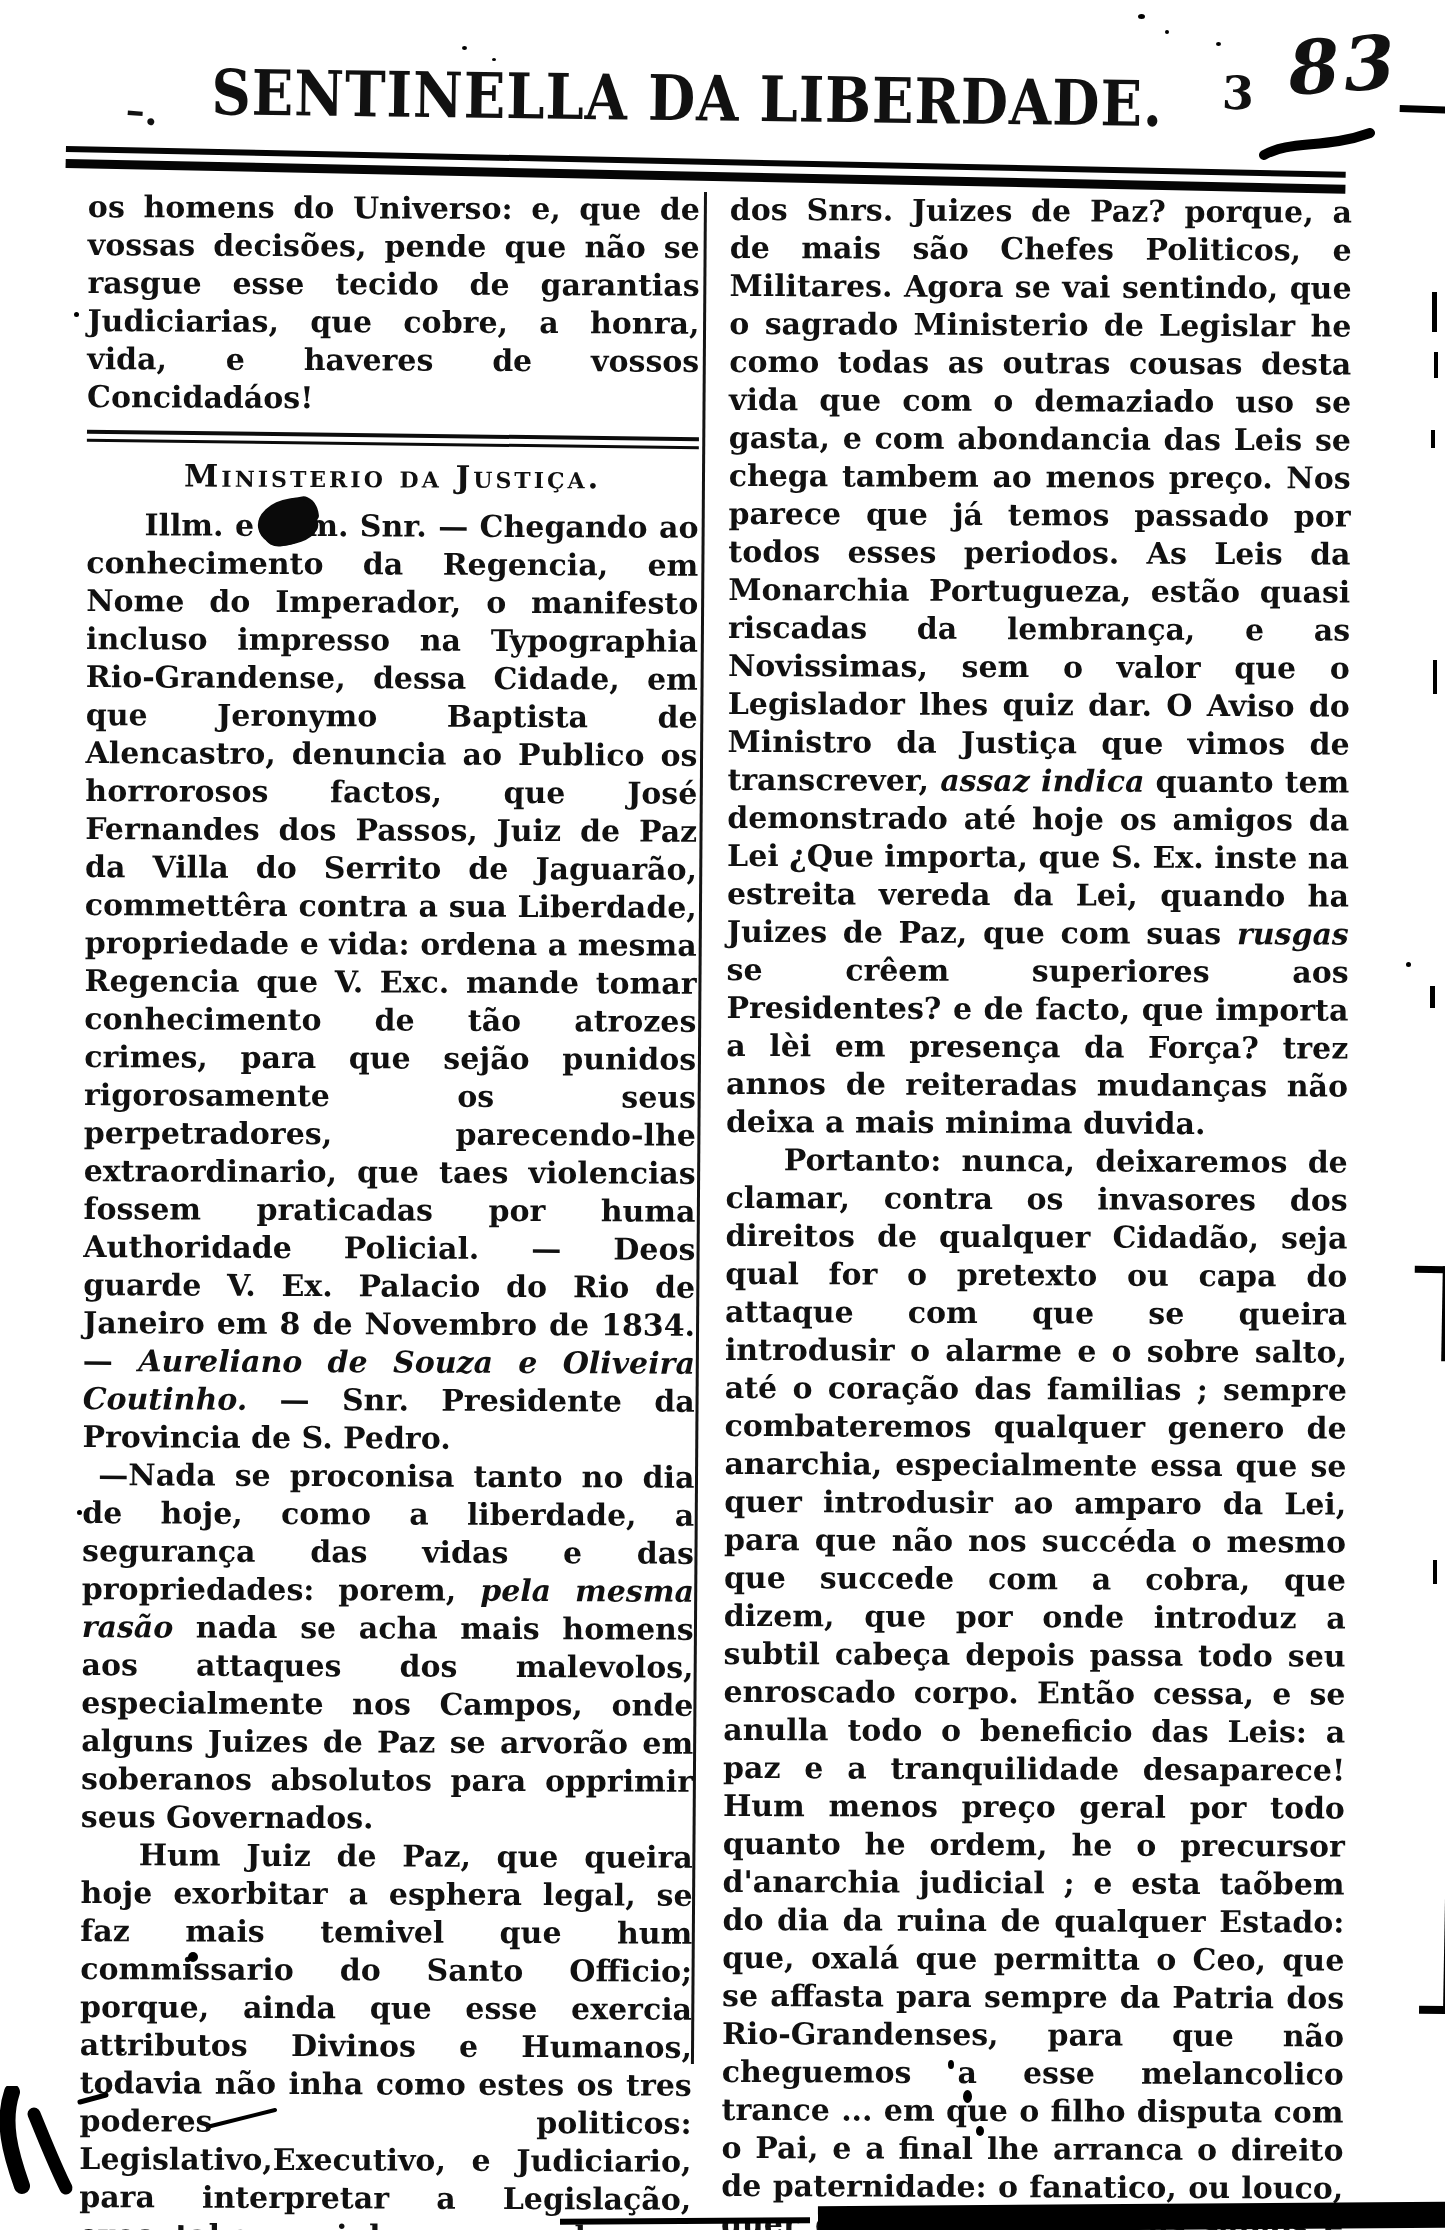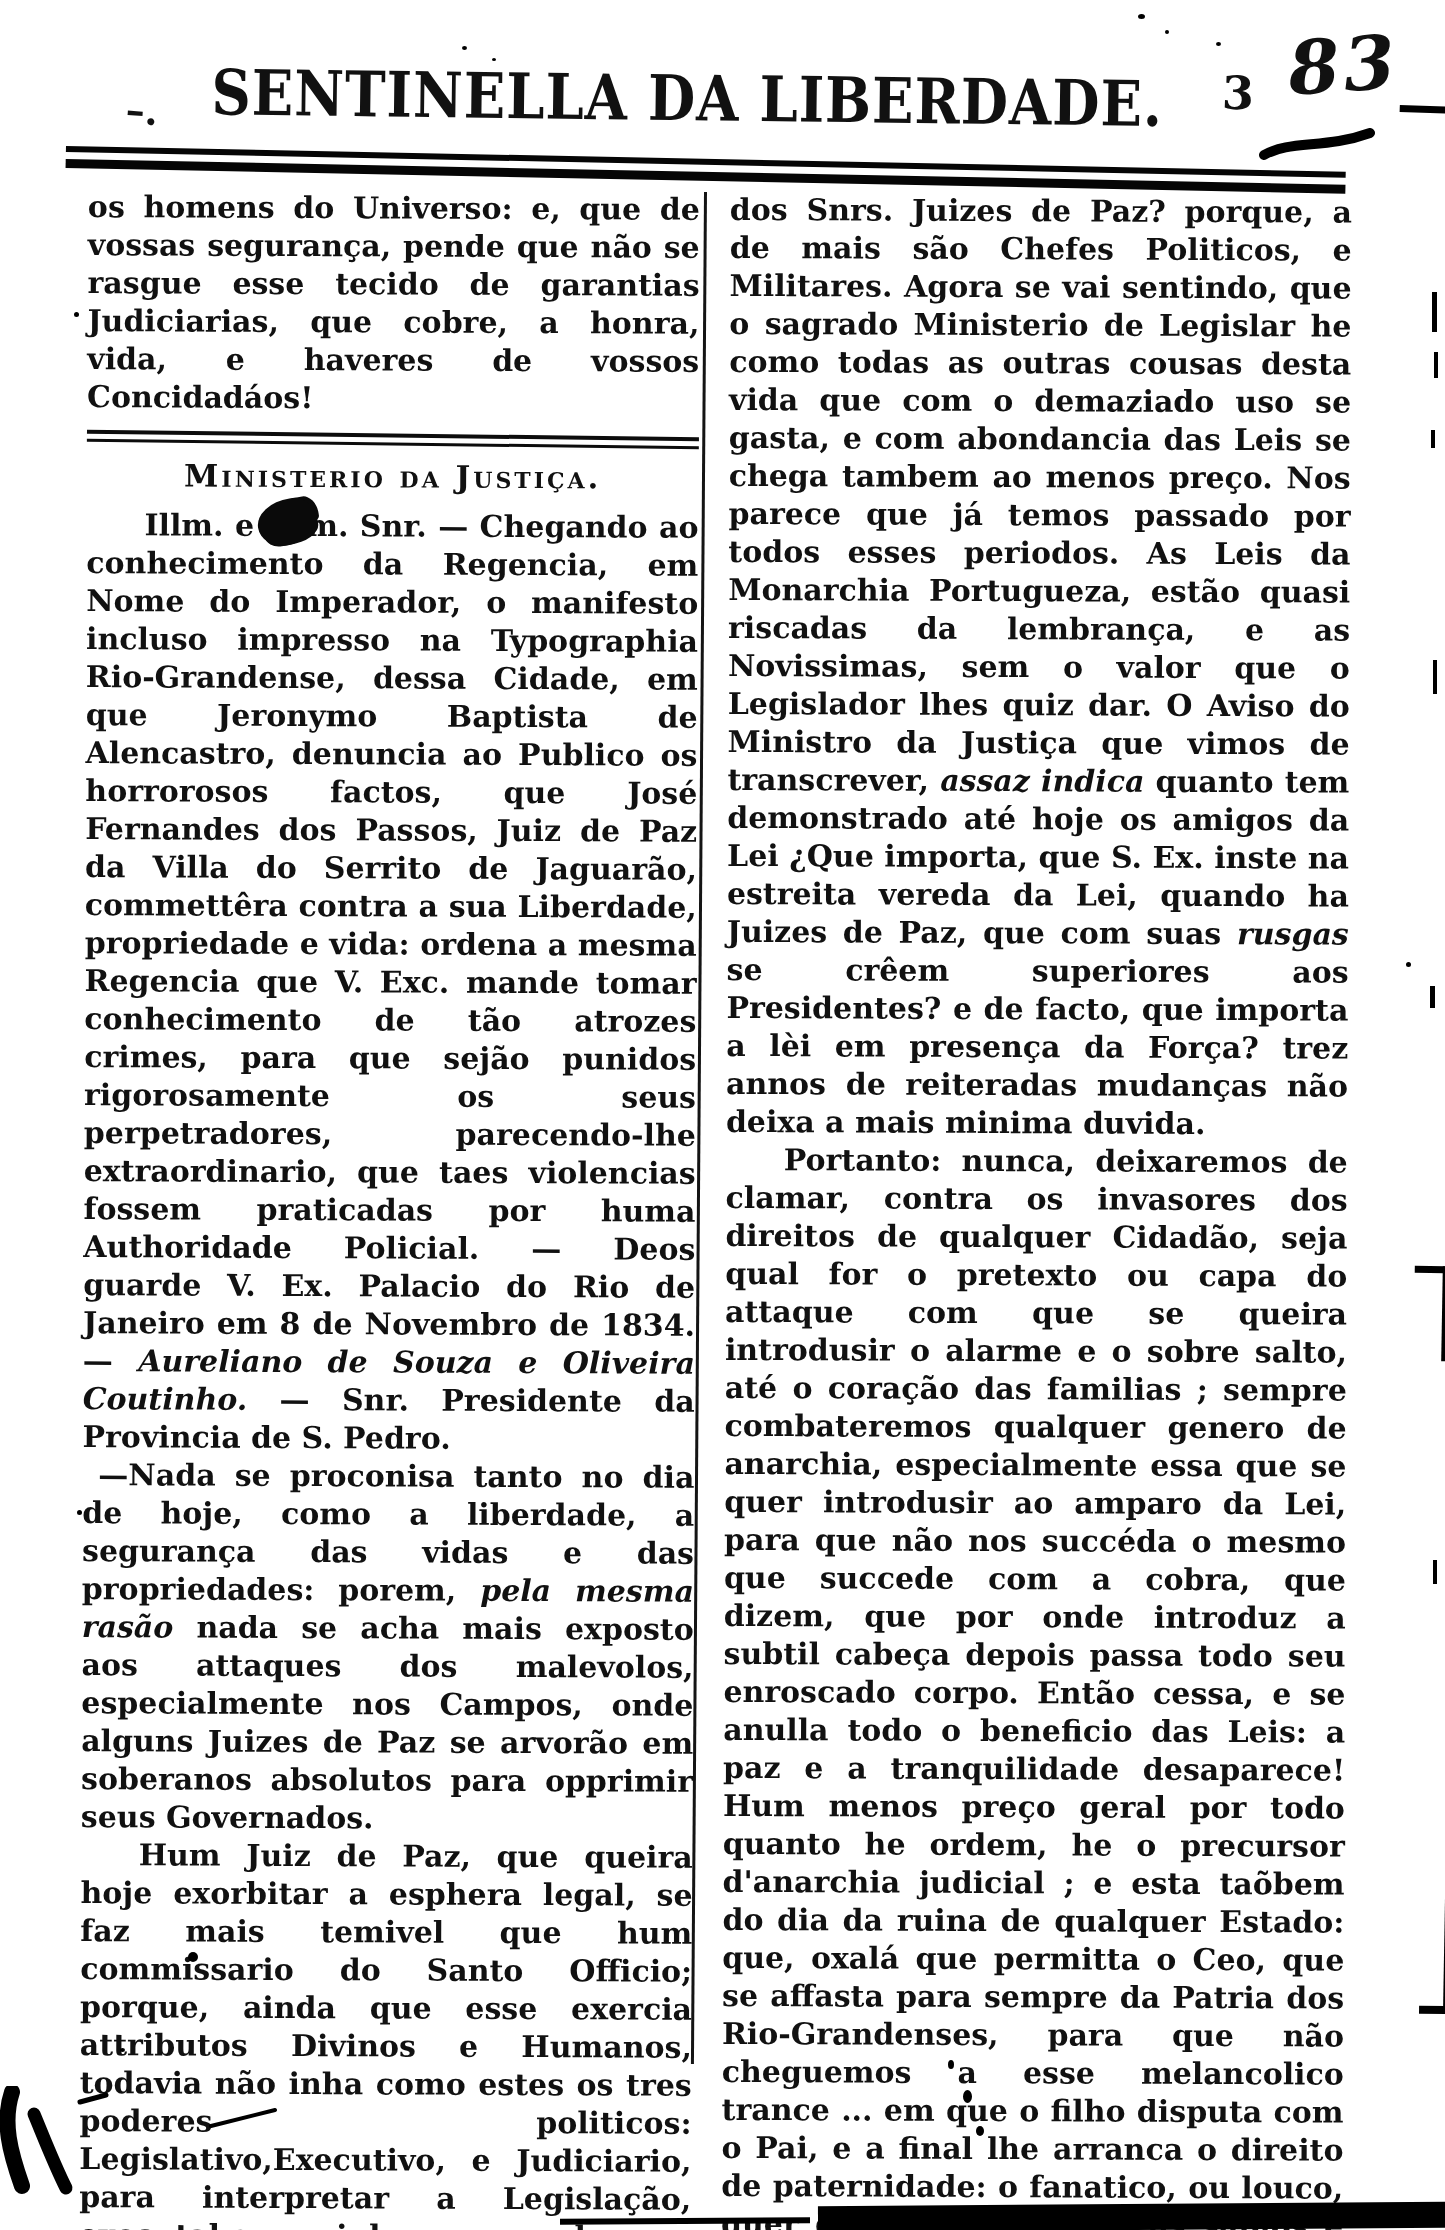--- a/index.html
+++ b/index.html
@@ -85,25 +85,25 @@
   </svg>
   <div class="corner-bracket"></div>
   <div class="head-rules">
     <div class="r1"></div>
     <div class="r2"></div>
   </div>
 </div>
 
 <div class="columns">
   <div class="col col-left">
-      <p class="para no-indent"><span>os homens do Universo: e, que de vossas segurança, pende que não se rasgue esse tecido de garantias Judiciarias, que cobre, a honra, vida, e haveres de vossos Concidadáos!</span></p>
+      <p class="para no-indent"><span>os homens do Universo: e, que de vossas decisões, pende que não se rasgue esse tecido de garantias Judiciarias, que cobre, a honra, vida, e haveres de vossos Concidadáos!</span></p>
       <div class="col-rule"></div>
       <h2 class="col-heading"><span>Ministerio da Justiça.</span></h2>
       <p class="para"><span>Illm. e </span><span class="blot">Exm.</span><span> Snr. — Chegando ao conhecimento da Regencia, em Nome do Imperador, o manifesto incluso impresso na Typographia Rio-Grandense, dessa Cidade, em que Jeronymo Baptista de Alencastro, denuncia ao Publico os horrorosos factos, que José Fernandes dos Passos, Juiz de Paz da Villa do Serrito de Jaguarão, commettêra contra a sua Liberdade, propriedade e vida: ordena a mesma Regencia que V. Exc. mande tomar conhecimento de tão atrozes crimes, para que sejão punidos rigorosamente os seus perpetradores, parecendo-lhe extraordinario, que taes violencias fossem praticadas por huma Authoridade Policial. — Deos guarde V. Ex. Palacio do Rio de Janeiro em 8 de Novembro de 1834. — </span><span class="it">Aureliano de Souza e Oliveira Coutinho.</span><span> — Snr. Presidente da Provincia de S. Pedro.</span></p>
-      <p class="para small-indent"><span>—Nada se proconisa tanto no dia de hoje, como a liberdade, a segurança das vidas e das propriedades: porem, </span><span class="it">pela mesma rasão</span><span> nada se acha mais exposto aos attaques dos malevolos, especialmente nos Campos, onde alguns Juizes de Paz se arvorão em soberanos absolutos para opprimir seus Governados.</span></p>
+      <p class="para small-indent"><span>—Nada se proconisa tanto no dia de hoje, como a liberdade, a segurança das vidas e das propriedades: porem, </span><span class="it">pela mesma rasão</span><span> nada se acha mais homens aos attaques dos malevolos, especialmente nos Campos, onde alguns Juizes de Paz se arvorão em soberanos absolutos para opprimir seus Governados.</span></p>
       <p class="para"><span>Hum Juiz de Paz, que queira hoje exorbitar a esphera legal, se faz mais temivel que hum commissario do Santo Officio; porque, ainda que esse exercia attributos Divinos e Humanos, todavia não inha como estes os tres poderes politicos: Legislativo,Executivo, e Judiciario, para interpretar a Legislação, executal-a, e julgar segundo seu bestunto.</span></p>
     </div>
   <div class="col col-right">
       <p class="para no-indent"><span>dos Snrs. Juizes de Paz? porque, a de mais são Chefes Politicos, e Militares. Agora se vai sentindo, que o sagrado Ministerio de Legislar he como todas as outras cousas desta vida que com o demaziado uso se gasta, e com abondancia das Leis se chega tambem ao menos preço. Nos parece que já temos passado por todos esses periodos. As Leis da Monarchia Portugueza, estão quasi riscadas da lembrança, e as Novissimas, sem o valor que o Legislador lhes quiz dar. O Aviso do Ministro da Justiça que vimos de transcrever, </span><span class="it">assaz indica</span><span> quanto tem demonstrado até hoje os amigos da Lei ¿Que importa, que S. Ex. inste na estreita vereda da Lei, quando ha Juizes de Paz, que com suas </span><span class="it">rusgas</span><span> se crêem superiores aos Presidentes? e de facto, que importa a lèi em presença da Força? trez annos de reiteradas mudanças não deixa a mais minima duvida.</span></p>
       <p class="para"><span>Portanto: nunca, deixaremos de clamar, contra os invasores dos direitos de qualquer Cidadão, seja qual for o pretexto ou capa do attaque com que se queira introdusir o alarme e o sobre salto, até o coração das familias ; sempre combateremos qualquer genero de anarchia, especialmente essa que se quer introdusir ao amparo da Lei, para que não nos succéda o mesmo que succede com a cobra, que dizem, que por onde introduz a subtil cabeça depois passa todo seu enroscado corpo. Então cessa, e se anulla todo o beneficio das Leis: a paz e a tranquilidade desaparece! Hum menos preço geral por todo quanto he ordem, he o precursor d'anarchia judicial ; e esta taõbem do dia da ruina de qualquer Estado: que, oxalá que permitta o Ceo, que se affasta para sempre da Patria dos Rio-Grandenses, para que não cheguemos a esse melancolico trance ... em que o filho disputa com o Pai, e a final lhe arranca o direito de paternidade: o fanatico, ou louco, quer governar aos homens sabios e judiciosos ; e os governados, aos governantes!</span></p>
     </div>
 </div>
 <div class="col-divider"></div>
 
 <div>

